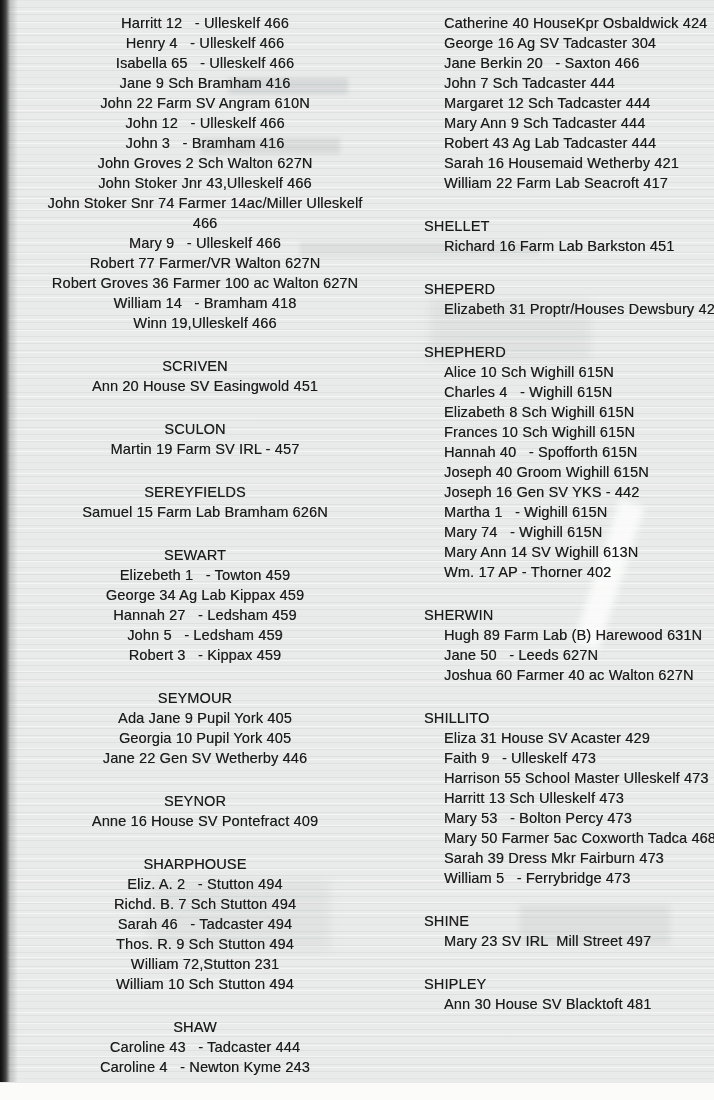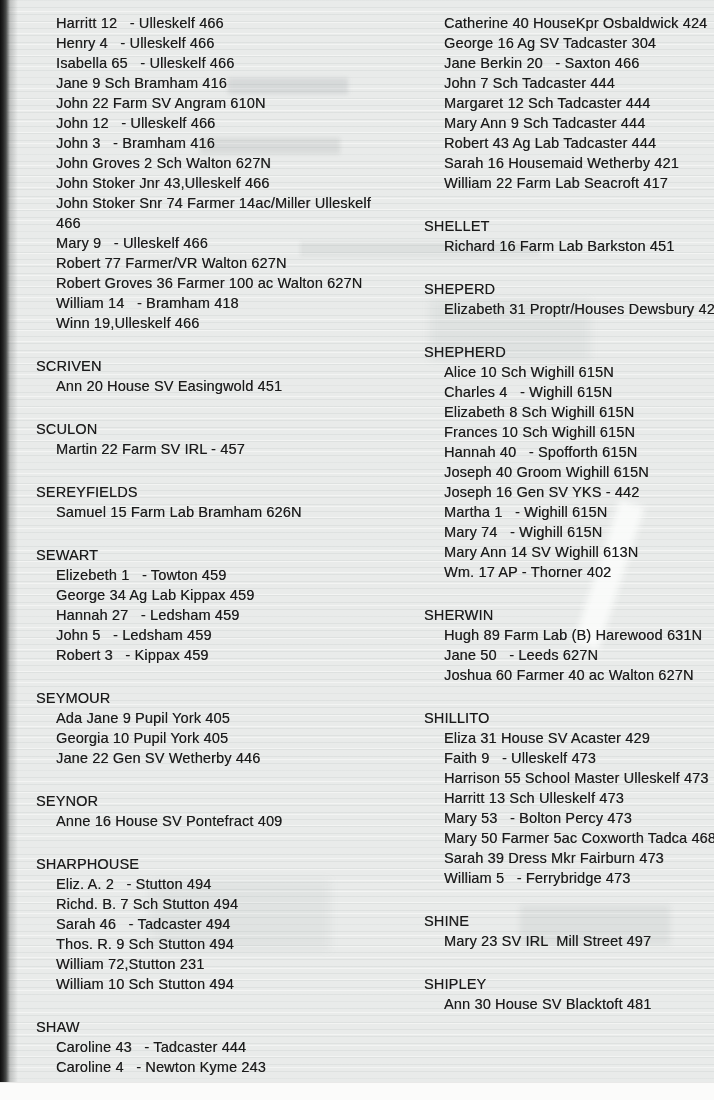--- a/index.html
+++ b/index.html
@@ -39,21 +39,21 @@
   }
   .col {
     position: absolute;
     top: 13px;
     font-size: 14.5px;
     line-height: 20px;
     color: #1a1a1a;
     letter-spacing: 0.15px;
     text-shadow: 0.3px 0.3px 0 rgba(20,20,20,0.55);
   }
-  .col-left  { left: 36px;  width: 350px; }
+  .col-left  { left: 20px;  width: 350px; text-align: center; }
   .col-right { left: 424px; width: 301px; }
   .group { margin: 0 0 23px 0; }
   .surname { white-space: pre; }
   .entry { white-space: pre; padding-left: 20px; }
   .noise {
     position: absolute;
     pointer-events: none;
   }
   .smudge-a { left: 228px; top: 78px;  width: 120px; height: 16px; background: rgba(118,124,128,0.16); filter: blur(2px); }
   .smudge-b { left: 200px; top: 138px; width: 140px; height: 16px; background: rgba(118,124,128,0.14); filter: blur(2px); }
@@ -98,21 +98,21 @@
         <div class="entry">Robert Groves 36 Farmer 100 ac Walton 627N</div>
         <div class="entry">William 14   - Bramham 418</div>
         <div class="entry">Winn 19,Ulleskelf 466</div>
       </div>
       <div class="group">
         <div class="surname">SCRIVEN</div>
         <div class="entry">Ann 20 House SV Easingwold 451</div>
       </div>
       <div class="group">
         <div class="surname">SCULON</div>
-        <div class="entry">Martin 22 Farm SV IRL - 457</div>
+        <div class="entry">Martin 19 Farm SV IRL - 457</div>
       </div>
       <div class="group">
         <div class="surname">SEREYFIELDS</div>
         <div class="entry">Samuel 15 Farm Lab Bramham 626N</div>
       </div>
       <div class="group">
         <div class="surname">SEWART</div>
         <div class="entry">Elizebeth 1   - Towton 459</div>
         <div class="entry">George 34 Ag Lab Kippax 459</div>
         <div class="entry">Hannah 27   - Ledsham 459</div>

